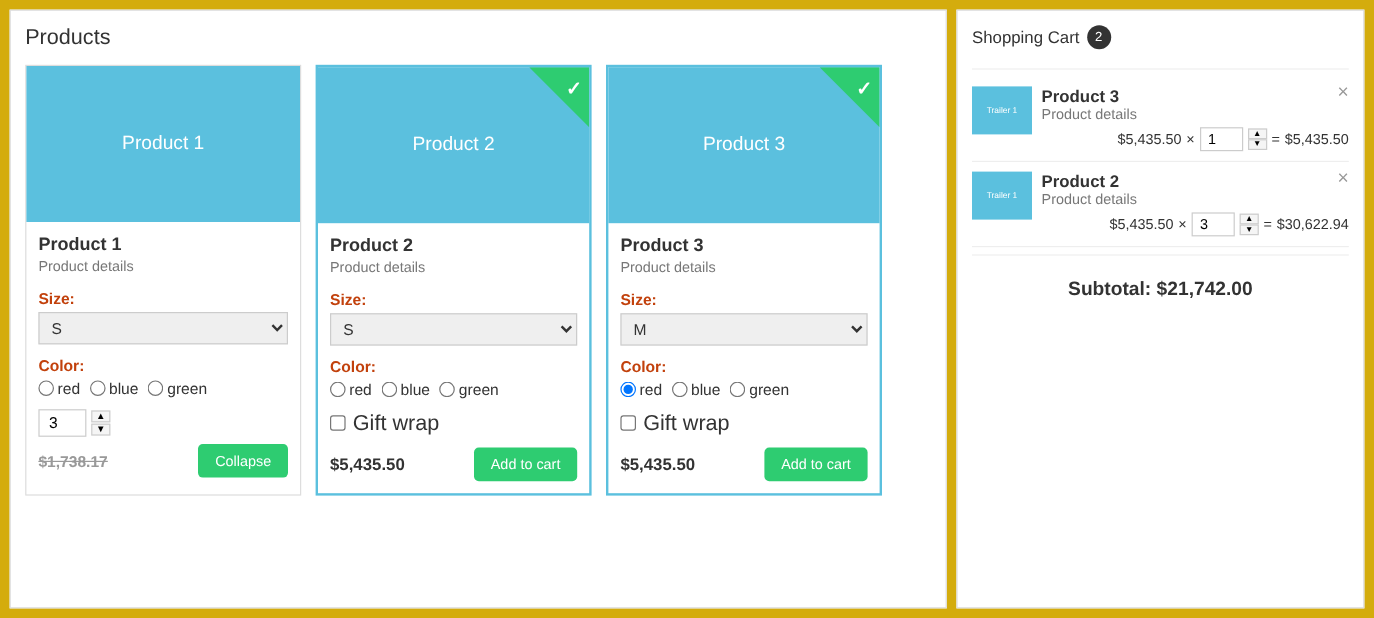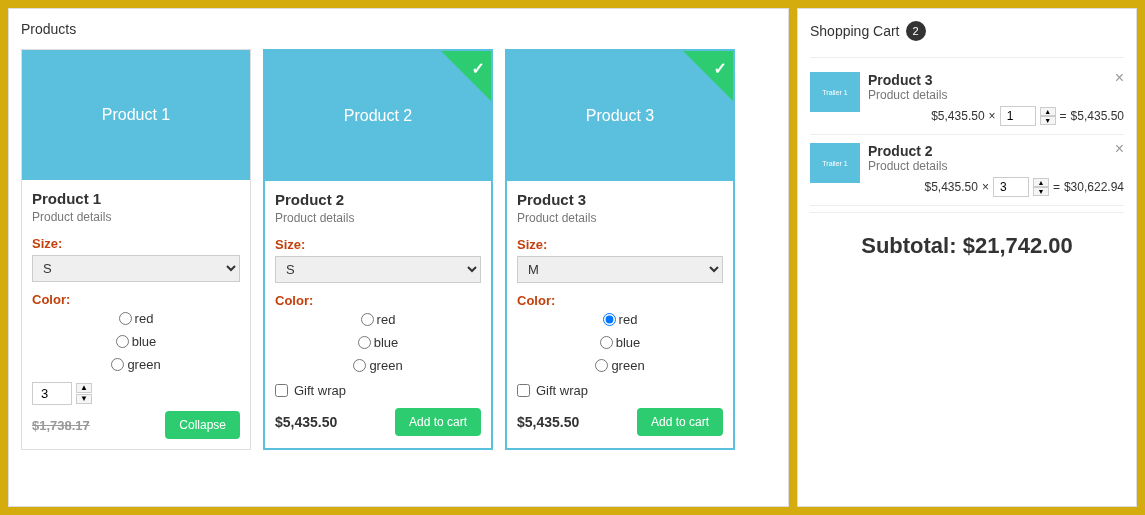--- a/index.html
+++ b/index.html
@@ -20,21 +20,21 @@
       gap: 8px;
     }
     .products-panel {
       background: white;
       border: 1px solid #ddd;
       flex: 1;
       padding: 12px;
       overflow: hidden;
     }
     .products-title {
-      font-size: 14px;
+      font-size: 18px;
       font-weight: normal;
       color: #333;
       margin-bottom: 12px;
     }
     .products-grid {
       display: flex;
       gap: 12px;
     }
     .product-card {
       border: 1px solid #ddd;
@@ -109,21 +109,20 @@
       font-size: 13px;
       margin-bottom: 10px;
       color: #333;
     }
     .color-group {
       display: flex;
       align-items: center;
       gap: 8px;
       margin-bottom: 10px;
       flex-wrap: wrap;
-      flex-direction: column;
     }
     .color-option {
       display: flex;
       align-items: center;
       gap: 3px;
       font-size: 13px;
       color: #333;
     }
     .color-option input[type="radio"] {
       margin: 0;
@@ -131,21 +130,21 @@
     .giftwrap-row {
       display: flex;
       align-items: center;
       gap: 6px;
       margin-bottom: 10px;
     }
     .giftwrap-row input[type="checkbox"] {
       margin: 0;
     }
     .giftwrap-label {
-      font-size: 13px;
+      font-size: 18px;
       color: #333;
     }
     .product-footer {
       display: flex;
       justify-content: space-between;
       align-items: center;
       margin-top: 4px;
     }
     .product-price {
       font-weight: bold;
@@ -282,21 +281,21 @@
       right: 0;
       background: none;
       border: none;
       font-size: 16px;
       cursor: pointer;
       color: #999;
       line-height: 1;
     }
     .subtotal-row {
       text-align: center;
-      font-size: 22px;
+      font-size: 16px;
       font-weight: bold;
       color: #333;
       padding: 14px 0 10px;
     }
     .cart-actions {
       display: flex;
       gap: 8px;
       justify-content: center;
     }
     .checkout-btn {

